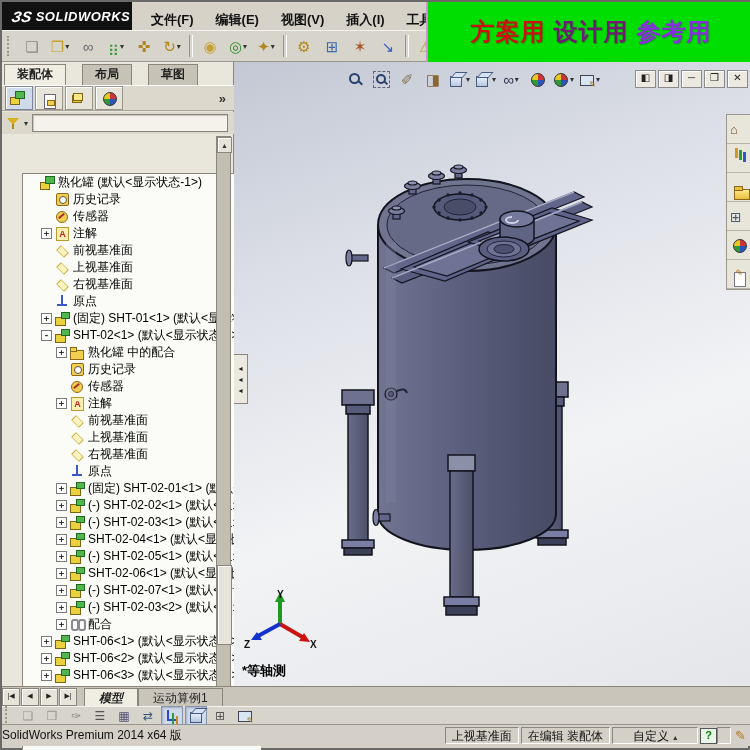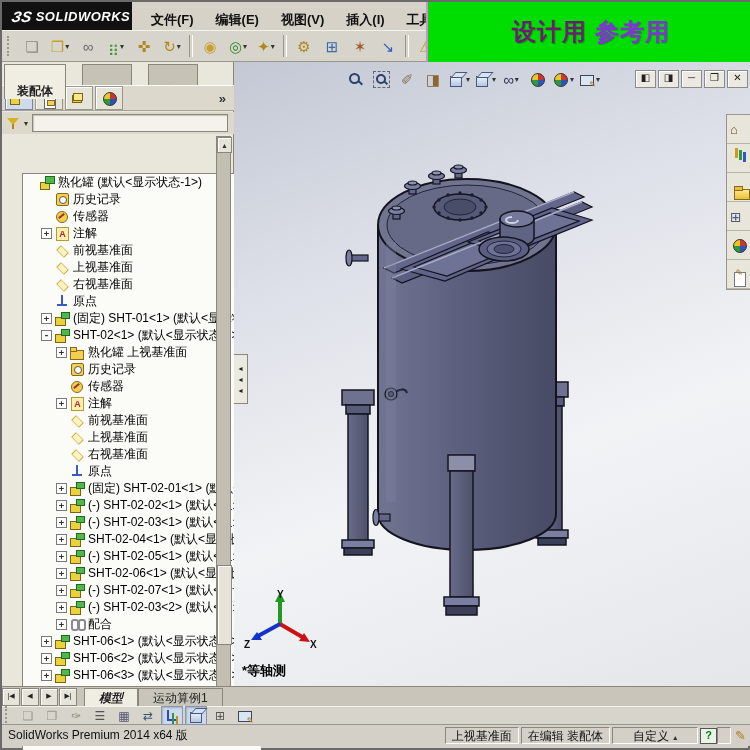--- a/index.html
+++ b/index.html
@@ -42,21 +42,21 @@
   .ci-screen::before{content:"";position:absolute;left:2px;top:4px;width:12px;height:9px;border:1px solid #445;background:#d8e6f4;}
   .ci-screen::after{content:"✎";position:absolute;right:-1px;bottom:-1px;font-size:8px;color:#a0761e;}
   .ci-chart::before{content:"";position:absolute;left:3px;bottom:3px;width:11px;height:2px;background:#2a4acc;}
   .ci-chart::after{content:"";position:absolute;left:3px;bottom:3px;width:2px;height:11px;background:#2a4acc;box-shadow:5px 3px 0 0 #2a9a3a,9px 6px 0 0 #cc8a22;}
   .ci-funnel::before{content:"";position:absolute;left:1px;top:3px;width:0;height:0;border-left:6px solid transparent;border-right:6px solid transparent;border-top:7px solid #d8b020;}
   .ci-funnel::after{content:"";position:absolute;left:6px;top:9px;width:2px;height:5px;background:#b08a10;}
 
   
   #panel{position:absolute;left:0;top:60px;width:232px;height:624px;background:#e9e6dc;border-right:1px solid #8a867c;box-sizing:border-box;}
   #ptabs{position:absolute;left:2px;top:2px;height:21px;display:flex;}
-  .ptab{padding:17px 12px;font-size:12px;font-weight:bold;line-height:19px;border:1px solid #8a867c;background:#c6c2b6;margin-right:16px;border-bottom:none;color:#222;}
+  .ptab{padding:0 12px;font-size:12px;font-weight:bold;line-height:19px;border:1px solid #8a867c;background:#c6c2b6;margin-right:16px;border-bottom:none;color:#222;}
   .ptab.active{background:#f0ede2;position:relative;z-index:2;}
   #phdr{position:absolute;left:0px;top:23px;width:232px;height:26px;background:#dcd8cc;border-top:1px solid #fff;border-bottom:1px solid #a8a49a;display:flex;align-items:center;padding-left:3px;box-sizing:border-box;}
   .hib{width:26px;height:22px;border:1px solid #9a968c;background:#e6e3d8;box-shadow:inset 1px 1px 0 #fff;margin-right:2px;display:flex;align-items:center;justify-content:center;position:relative;}
   .hib.pressed{background:#cfdaeb;border-color:#7a86a0;}
   #phdr .more{margin-left:auto;margin-right:8px;font-size:13px;color:#333;font-weight:bold;}
   #pfilter{position:absolute;left:0;top:50px;width:232px;height:22px;background:#dcd8cc;display:flex;align-items:center;padding-left:4px;box-sizing:border-box;}
   #pfilter .field{flex:1;height:16px;margin:0 6px 0 4px;background:#f4f2ea;border:1px solid #8a867c;box-shadow:inset 1px 1px 1px #c8c4ba;}
   
   #tree{position:absolute;left:20px;top:74px;width:239px;height:584px;background:#fbfbf7;border:1px solid #8a867c;border-right:none;overflow:hidden;box-sizing:border-box;margin-top:37px;}
   .trow{height:17px;display:flex;align-items:center;white-space:nowrap;overflow:hidden;}
@@ -115,21 +115,21 @@
   #tabsrow{position:absolute;left:0;top:684px;width:750px;height:20px;background:#c9c5ba;border-top:1px solid #8a867c;display:flex;align-items:flex-end;}
   .vcr{width:16px;height:16px;border:1px solid #8a867c;background:#e6e3d8;box-shadow:inset 1px 1px 0 #fff;font-size:7px;line-height:14px;text-align:center;color:#222;margin:0 1px 1px 0;flex:none;}
   #tabsrow .spacer{width:6px;flex:none;}
   .btab{padding:0 14px;font-size:12px;line-height:18px;border:1px solid #8a867c;border-bottom:none;background:#c9c5ba;color:#222;flex:none;}
   .btab.active{background:#f0ede2;font-weight:bold;font-style:italic;}
   #toolbar2{position:absolute;left:0;top:704px;width:750px;height:19px;background:#d7d4cb;border-top:1px solid #f4f2ec;border-bottom:1px solid #9a968c;display:flex;align-items:center;padding-left:2px;box-sizing:border-box;}
   #toolbar2 .tbtn{width:20px;height:17px;}
   #toolbar2 .gly{font-size:12px;}
   #statusbar{position:absolute;left:0;top:723px;width:750px;height:21px;background:#d4d0c8;display:flex;align-items:center;font-size:12px;color:#111;}
   .scell{height:17px;line-height:17px;border:1px solid;border-color:#8a867c #fff #fff #8a867c;padding:0 6px;margin-right:2px;white-space:nowrap;box-sizing:border-box;}
-  #status-left{flex:1;margin-left:6px;}
+  #status-left{flex:1;margin-left:0;}
   .helpbox{width:15px;height:14px;border:1px solid #555;background:#e8f4e8;color:#0a7a0a;font:bold 11px/13px "Liberation Sans",sans-serif;text-align:center;display:inline-block;}
 </style>
 </head>
 <body>
 
 <div id="app">
 
   <div id="menubar">
     <div id="redstripe"></div>
     <div id="logo">
@@ -140,20 +140,21 @@
         <span class="menu-item">文件(F)</span>
         <span class="menu-item">编辑(E)</span>
         <span class="menu-item">视图(V)</span>
         <span class="menu-item">插入(I)</span>
         <span class="menu-item">工具(T)</span>
         <span class="menu-item">Toolbox</span>
       </div>
   </div>
 
   <div id="banner" style="background: rgb(0, 221, 0);">
+      <span style="color: rgb(204, 17, 17);">方案用</span>
       <span style="color: #701a75;">设计用</span>
       <span style="color: rgb(139, 43, 226);">参考用</span>
     </div>
 
   <div id="toolbar1">
       <span class="grip"></span>
       <span class="tbtn">
         <span class="gly" style="color: rgb(138, 138, 128);">❏</span>
       </span>
       <span class="tbtn">
@@ -281,21 +282,21 @@
           <span class="tlabel">(固定) SHT-01&lt;1&gt; (默认&lt;显示状态</span>
         </div>
         <div class="trow" style="padding-left: 18px;">
           <span class="expbox">-</span>
           <span class="ti ti-part"></span>
           <span class="tlabel">SHT-02&lt;1&gt; (默认&lt;显示状态-1&gt;)</span>
         </div>
         <div class="trow" style="padding-left: 33px;">
           <span class="expbox">+</span>
           <span class="ti ti-fold"></span>
-          <span class="tlabel">熟化罐 上视基准面</span>
+          <span class="tlabel">熟化罐 中的配合</span>
         </div>
         <div class="trow" style="padding-left: 33px;">
           <span class="expspace"></span>
           <span class="ti ti-clock"></span>
           <span class="tlabel">历史记录</span>
         </div>
         <div class="trow" style="padding-left: 33px;">
           <span class="expspace"></span>
           <span class="ti ti-sensor"></span>
           <span class="tlabel">传感器</span>

